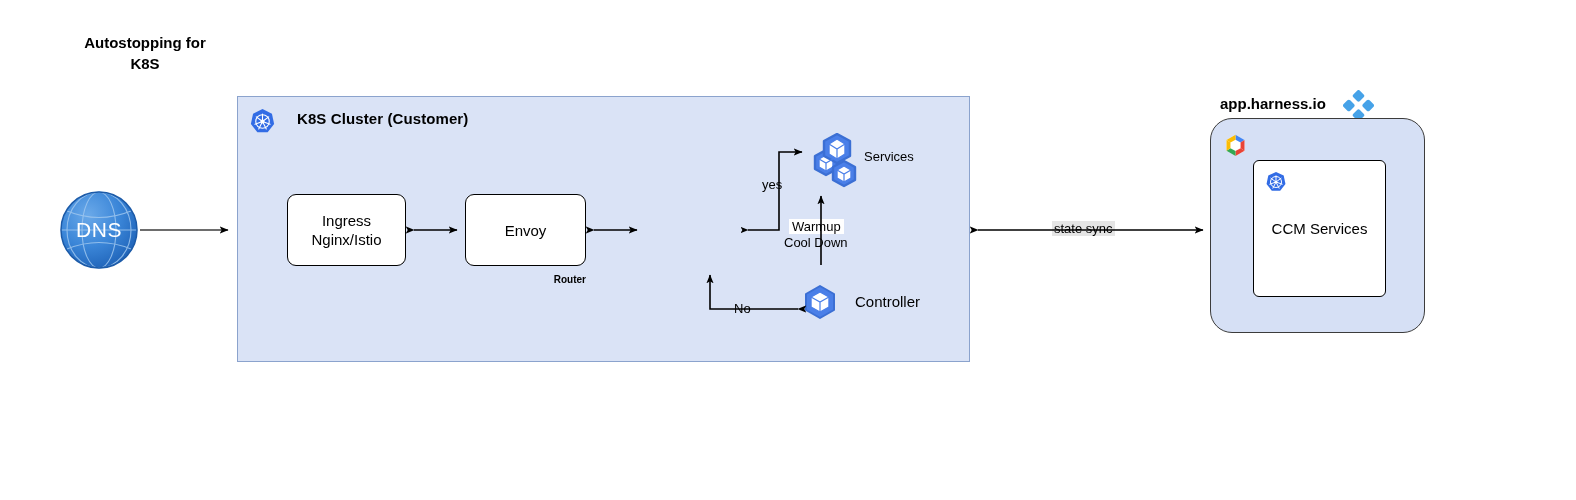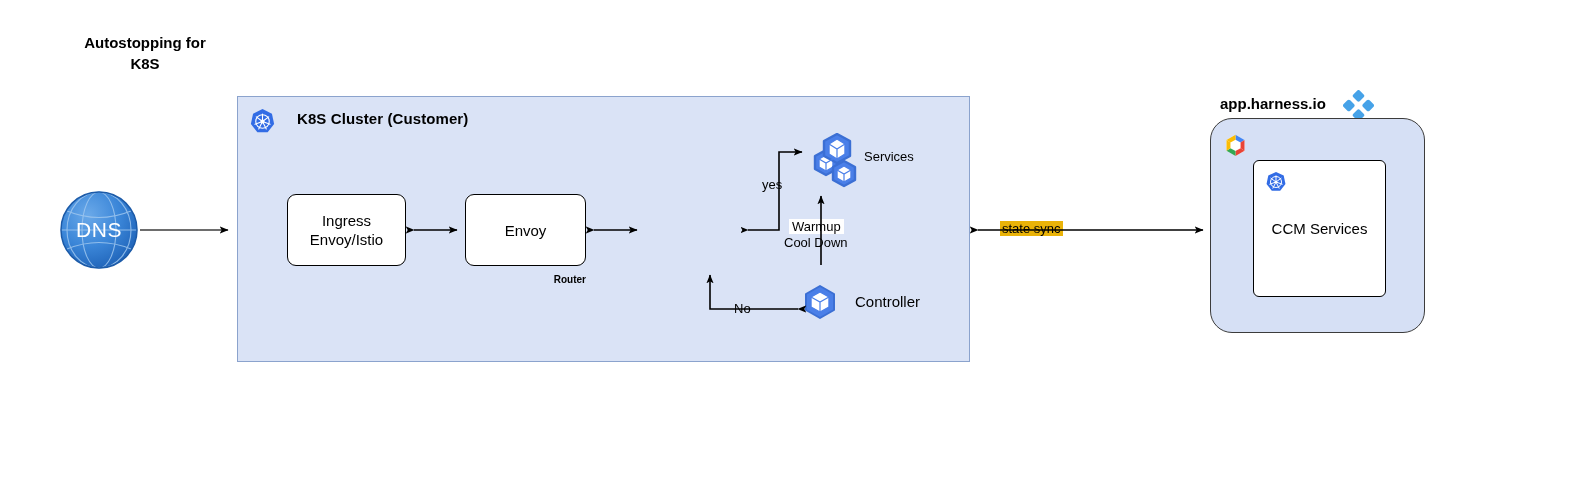--- a/index.html
+++ b/index.html
@@ -123,24 +123,24 @@
     font-size: 13px;
     background: #ffffff;
     padding: 0 3px;
   }
   #cooldown-label {
     left: 784px;
     top: 235px;
     font-size: 13px;
   }
   #statesync-label {
-    left: 1000px;
+    left: 1052px;
     top: 221px;
     font-size: 13px;
-    background: #eab308;
+    background: #e5e5e5;
     padding: 0 2px;
   }
 
   
   #harness-title {
     left: 1220px;
     top: 95px;
     font-size: 15px;
     font-weight: bold;
   }
@@ -244,21 +244,21 @@
         <line x1="1" y1="39" x2="77" y2="39"></line>
         <path d="M7 20 Q39 33 71 20"></path>
         <path d="M7 58 Q39 45 71 58"></path>
       </g>
       <circle cx="39" cy="39" r="38" fill="none" stroke="#1b5aa8" stroke-width="1.5"></circle>
     </svg>
     <div class="dns-text">DNS</div>
   </div>
 
   <div class="abs procbox" id="ingress-box">Ingress
-Envoy/Istio</div>
+Nginx/Istio</div>
 
   <div class="abs procbox" id="envoy-box">Envoy</div>
 
   <div class="abs" id="router-label">Router</div>
 
 
   <div class="abs icon-wrap" style="left:800px; top:133px;">
     <svg width="62" height="62" viewBox="0 0 62 62">
       <g stroke="#3b6fd4" stroke-width="2.4" stroke-linejoin="round">
 

